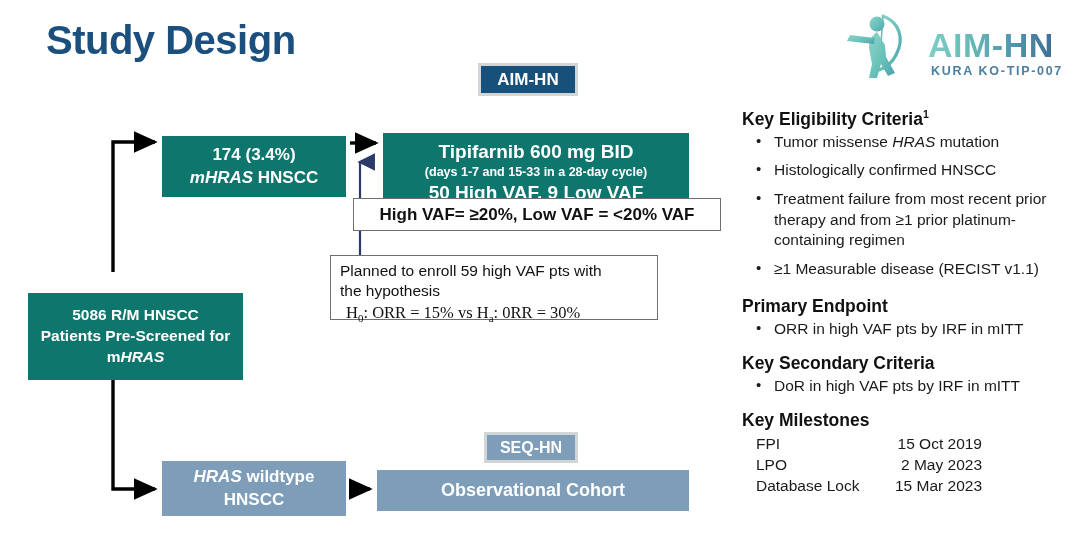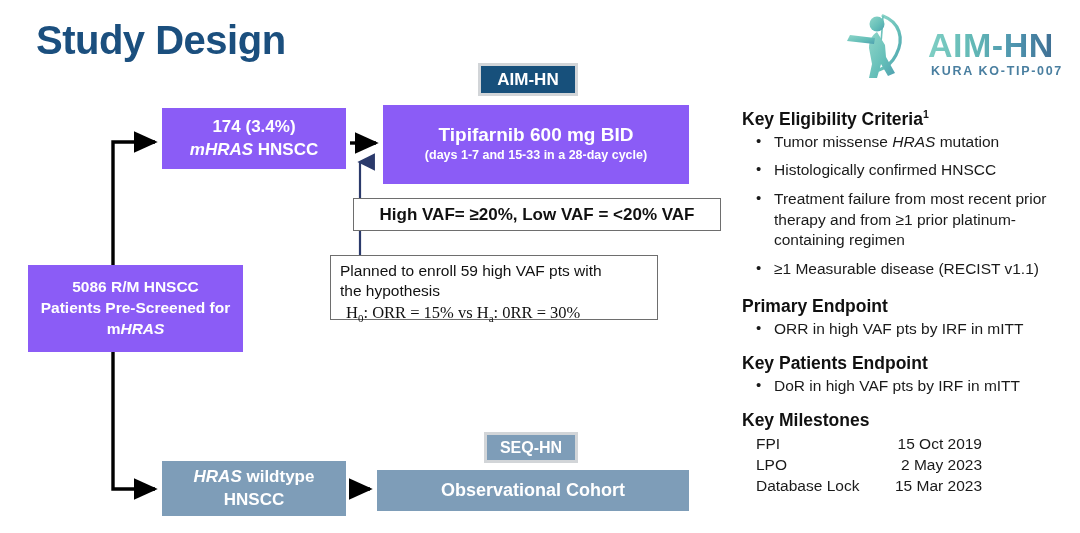--- a/index.html
+++ b/index.html
@@ -15,21 +15,21 @@
     position: relative;
     width: 1080px;
     height: 533px;
     background: #ffffff;
     overflow: hidden;
   }
 
   
   #page-title {
     position: absolute;
-    left: 36px;
+    left: 46px;
     top: 18px;
     font-size: 40px;
     font-weight: bold;
     color: #1B4F7E;
     letter-spacing: -0.5px;
     white-space: nowrap;
   }
 
   
   #logo {
@@ -69,21 +69,21 @@
     position: absolute;
     box-sizing: border-box;
     display: flex;
     flex-direction: column;
     align-items: center;
     justify-content: center;
     text-align: center;
     color: #ffffff;
     font-weight: bold;
   }
-  .navy { background: #8b5cf6; }
+  .navy { background: #0f766e; margin-top: 28px; }
   .steel { background: #7E9DB8; }
 
   #box-prescreen {
     left: 28px; top: 265px; width: 215px; height: 87px;
     font-size: 15.5px; line-height: 1.34;
   }
   #box-mhras {
     left: 162px; top: 108px; width: 184px; height: 61px;
     font-size: 17px; line-height: 1.3;
   }
@@ -259,20 +259,21 @@
   <div class="fbox navy" id="box-mhras">
     <div>174 (3.4%)</div>
     <div><span class="ital">mHRAS</span><span> HNSCC</span></div>
   </div>
 
   <div class="badge" id="badge-aimhn">AIM-HN</div>
 
   <div class="fbox navy" id="box-treatment">
     <div id="tx-line1">Tipifarnib 600 mg BID</div>
     <div id="tx-line2">(days 1-7 and 15-33 in a 28-day cycle)</div>
+    <div id="tx-line3">50 High VAF, 9 Low VAF</div>
   </div>
 
   <div id="box-vafdef">High VAF= ≥20%, Low VAF = &lt;20% VAF</div>
 
   <div id="box-hypothesis">
     <div id="hyp-l1">Planned to enroll 59 high VAF pts with</div>
     <div id="hyp-l2">the hypothesis</div>
     <div id="hyp-l3"><span>H</span><sub>0</sub><span>: ORR = 15%  vs  H</span><sub>a</sub><span>: 0RR = 30%</span></div>
   </div>
 
@@ -295,21 +296,21 @@
       <li><span>≥1 Measurable disease (RECIST v1.1)</span></li>
     </ul>
 
     <div class="gap-a"></div>
     <div class="sec-head">Primary  Endpoint</div>
     <ul class="blist tight">
       <li>ORR in high VAF pts by IRF in mITT</li>
     </ul>
 
     <div class="gap-b"></div>
-    <div class="sec-head">Key Patients Endpoint</div>
+    <div class="sec-head">Key Secondary Criteria</div>
     <ul class="blist tight">
       <li>DoR in high VAF pts by IRF in mITT</li>
     </ul>
 
     <div class="gap-c"></div>
     <div class="sec-head">Key Milestones</div>
     <div id="milestones">
       <div class="ms-row">
         <div class="ms-label">FPI</div>
         <div class="ms-date">15 Oct 2019</div>

